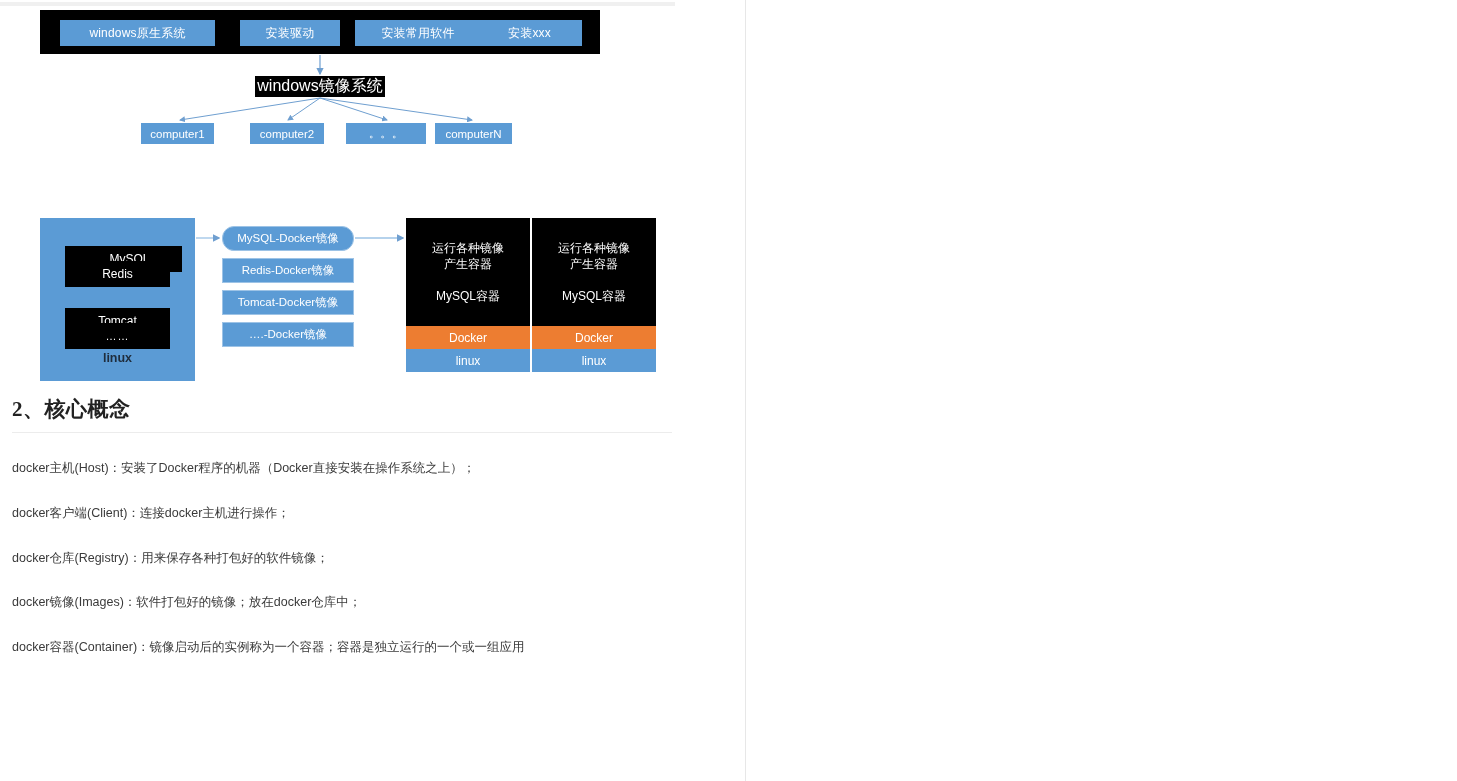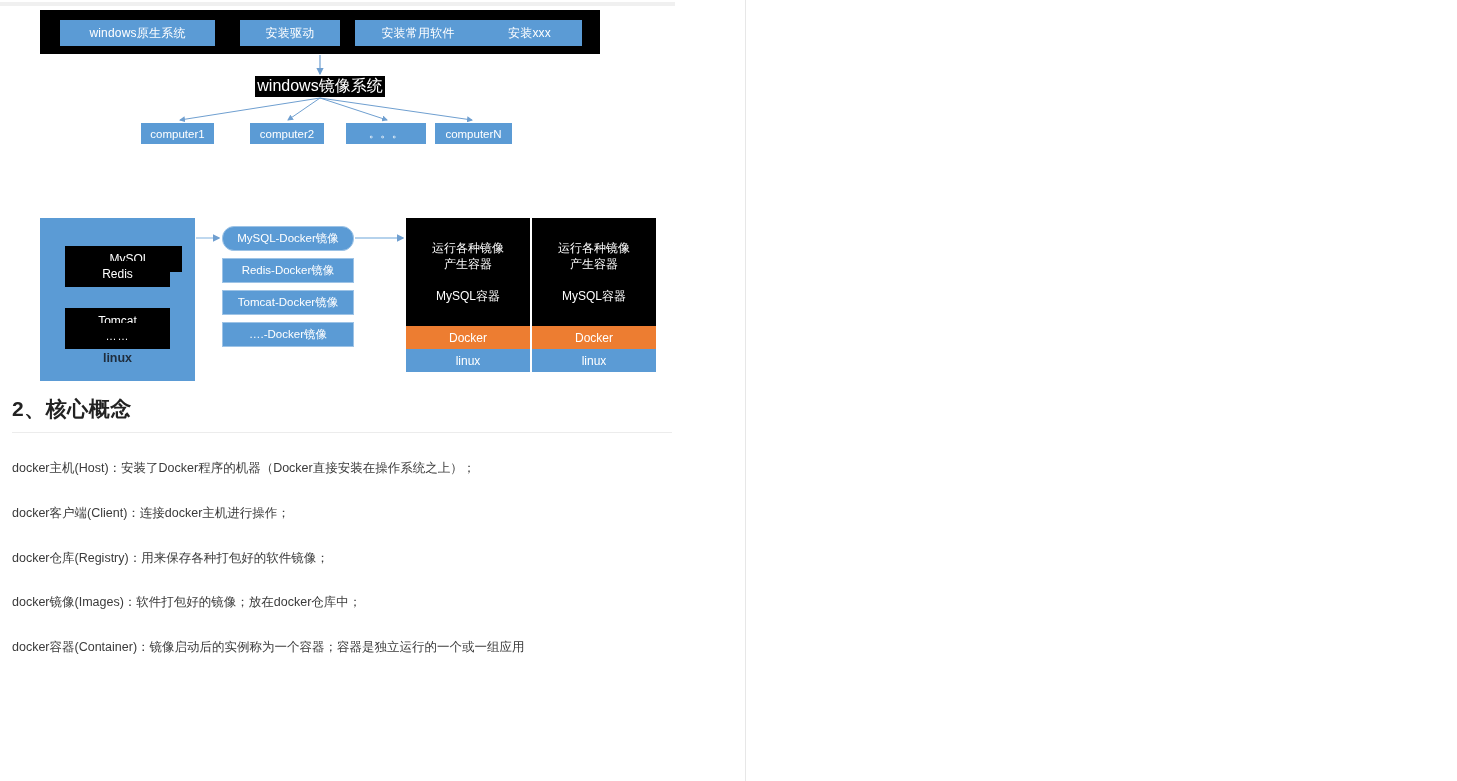--- a/index.html
+++ b/index.html
@@ -59,21 +59,21 @@
              display:flex;flex-direction:column;align-items:center;justify-content:center;
              font-size:12px;line-height:16px;text-align:center;}
   .hostblack .sub{margin-top:16px;font-size:12px;}
   .hostorange{width:124px;height:23px;background:#ed7d31;color:#fff;font-size:12px;
               display:flex;align-items:center;justify-content:center;}
   .hostblue{width:124px;height:23px;background:#5b9bd5;color:#fff;font-size:12px;
             display:flex;align-items:center;justify-content:center;}
   .svg2{position:absolute;left:0;top:0;width:675px;height:170px;pointer-events:none;}
 
   
-  h2.sec{margin:0;font-size:21px;font-weight:bold;color:#222;letter-spacing:.5px;}
+  h2.sec{margin:0;font-size:21px;font-weight:bold;color:#222;letter-spacing:.5px;font-family:Liberation Serif, serif;}
   .rule{height:1px;background:#ececec;}
   p.para{margin:0;font-size:12.5px;color:#3a3a3a;line-height:1.5;}
 
   .left-text{position:absolute;left:12px;top:395px;width:660px;}
   .left-text .rule{margin:9px 0 0 0;width:660px;}
   .left-text p{margin-top:26px;}
 </style>
 </head>
 <body>
 

